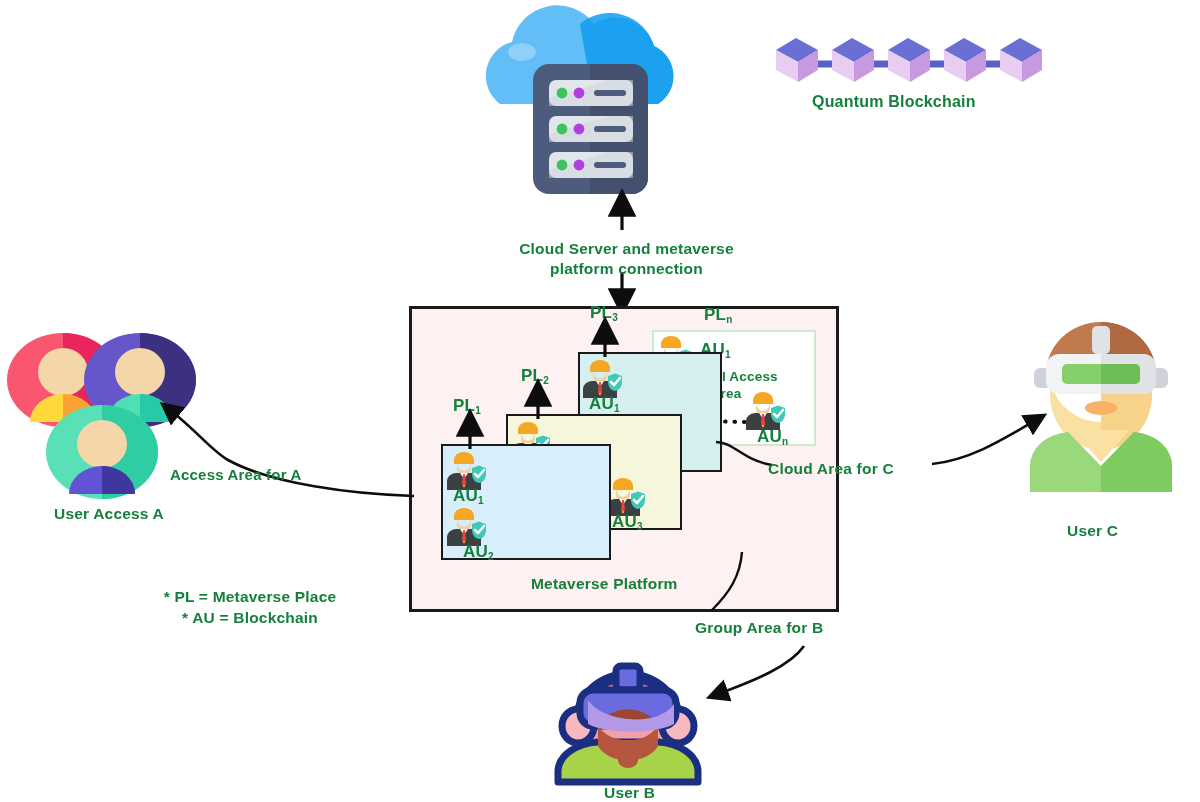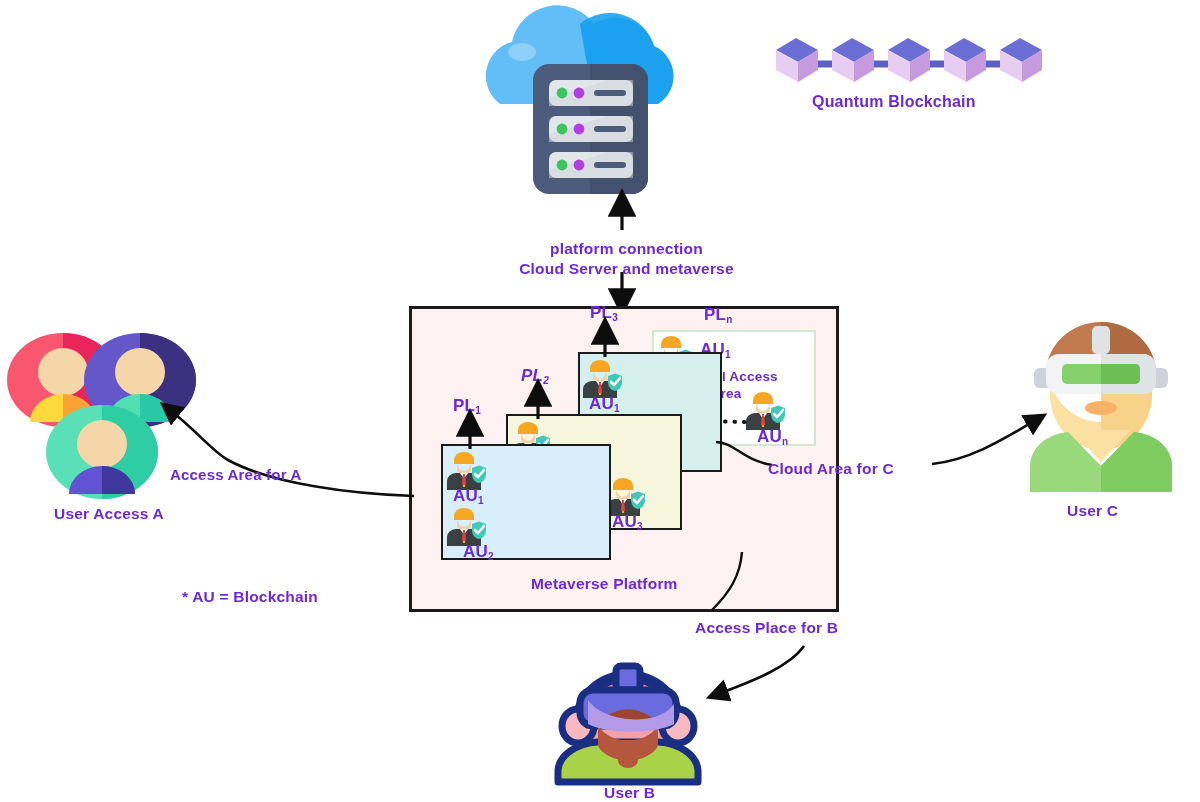--- a/index.html
+++ b/index.html
@@ -1,20 +1,20 @@
 <!DOCTYPE html>
 <html><head>
 <meta charset="utf-8">
 <style>
   html,body{margin:0;padding:0;background:#ffffff;}
   body{width:1200px;height:802px;position:relative;overflow:hidden;
        font-family:"Liberation Sans","DejaVu Sans",sans-serif;}
   #stage{position:absolute;left:0;top:0;width:1200px;height:802px;}
   .abs{position:absolute;}
-  .lbl{font-weight:bold;color:#6d28d9;letter-spacing:.2px;white-space:nowrap;}
+  .lbl{font-weight:bold;color:#15803d;letter-spacing:.2px;white-space:nowrap;}
   .sub{font-size:10px;vertical-align:-3px;font-weight:bold;}
   svg{display:block;overflow:visible;}
 </style>
 </head>
 <body>
 
 <div id="stage">
 
   <div class="abs" style="left:460px;top:4px;">
     <svg width="250" height="200" viewBox="0 0 250 200">
@@ -57,22 +57,22 @@
         <marker id="ah" markerWidth="9" markerHeight="9" refX="4" refY="4.5" orient="auto">
           <path d="M0,0 L9,4.5 L0,9 z" fill="#0d0d0d"></path>
         </marker>
       </defs>
       <line x1="22" y1="32" x2="22" y2="6" stroke="#0d0d0d" stroke-width="3.2" marker-end="url(#ah)"></line>
       <line x1="22" y1="74" x2="22" y2="103" stroke="#0d0d0d" stroke-width="3.2" marker-end="url(#ah)"></line>
     </svg>
   </div>
 
   <div class="abs lbl" style="left:484px;top:239px;font-size:15.5px;line-height:20px;text-align:center;width:285px;">
+    <div>Cloud Server and metaverse</div>
     <div>platform connection</div>
-    <div>Cloud Server and metaverse</div>
   </div>
 
   <div class="abs" style="left:770px;top:24px;">
     <svg width="270" height="66" viewBox="0 0 270 66">
       <g stroke="none">
         <line x1="42" y1="40" x2="66" y2="40" stroke="#5b5fc7" stroke-width="7"></line>
         <line x1="98" y1="40" x2="122" y2="40" stroke="#5b5fc7" stroke-width="7"></line>
         <line x1="154" y1="40" x2="178" y2="40" stroke="#5b5fc7" stroke-width="7"></line>
         <line x1="210" y1="40" x2="234" y2="40" stroke="#5b5fc7" stroke-width="7"></line>
       </g>
@@ -196,21 +196,21 @@
       <circle cx="19" cy="38" r="1.2" fill="#f5a623"></circle>
       <path d="M27 20 l7 -2.6 l7 2.6 v7 a8 9 0 0 1 -7 8 a8 9 0 0 1 -7 -8 z" fill="#3fc9b6"></path>
       <path d="M30 26 l3 3 l6 -7" stroke="#ffffff" stroke-width="2.6" fill="none" stroke-linecap="round" stroke-linejoin="round"></path>
     </svg>
   </div>
   <div class="abs lbl" style="left:633px;top:444px;font-size:17px;">
     <span>AU</span><span class="sub">x</span>
   </div>
 
   <div class="abs" style="left:506px;top:414px;width:172px;height:112px;background:#f5f6dc;border:2px solid #1a1a1a;"></div>
-  <div class="abs lbl" style="left:521px;top:366px;font-size:17px;font-style:italic;">
+  <div class="abs lbl" style="left:521px;top:366px;font-size:17px;">
     <span>PL</span><span class="sub">2</span>
   </div>
   <div class="abs" style="left:529px;top:388px;">
     <svg width="20" height="32" viewBox="0 0 20 32">
       <defs>
           <marker id="ah2" markerWidth="9" markerHeight="9" refX="4" refY="4.5" orient="auto">
         <path d="M0,0 L9,4.5 L0,9 z" fill="#0d0d0d"></path>
           </marker>
         </defs>
       <line x1="9" y1="31" x2="9" y2="6" stroke="#0d0d0d" stroke-width="3.2" marker-end="url(#ah2)"></line>
@@ -376,28 +376,28 @@
       <rect x="124" y="56" width="18" height="20" rx="6" fill="#cdd3d8"></rect>
       <rect x="20" y="42" width="110" height="40" rx="13" fill="#f1f3f5"></rect>
       <path d="M75 42 h42 a13 13 0 0 1 13 13 v14 a13 13 0 0 1 -13 13 h-42 z" fill="#dfe3e6"></path>
       <rect x="36" y="52" width="78" height="20" rx="5" fill="#85d06a"></rect>
       <path d="M75 52 h34 a5 5 0 0 1 5 5 v10 a5 5 0 0 1 -5 5 h-34 z" fill="#6cbe55"></path>
       <path d="M4 180 v-26 a42 34 0 0 1 38 -34 l33 34 l33 -34 a42 34 0 0 1 38 34 v26 z" fill="#9ad87c"></path>
       <path d="M75 154 l33 -34 a42 34 0 0 1 38 34 v26 h-71 z" fill="#7ecb60"></path>
       <path d="M46 118 h58 l-29 32 z" fill="#fbe0a3"></path>
     </svg>
   </div>
-  <div class="abs lbl" style="left:1067px;top:502px;font-size:15.5px;">User C</div>
+  <div class="abs lbl" style="left:1067px;top:522px;font-size:15.5px;">User C</div>
 
   <div class="abs" style="left:690px;top:552px;">
     <svg width="70" height="62" viewBox="0 0 70 62">
       <path d="M52 0 C50 24 40 40 22 58" fill="none" stroke="#0d0d0d" stroke-width="2.4"></path>
     </svg>
   </div>
-  <div class="abs lbl" style="left:695px;top:619px;font-size:15.5px;">Access Place for B</div>
+  <div class="abs lbl" style="left:695px;top:619px;font-size:15.5px;">Group Area for B</div>
   <div class="abs" style="left:704px;top:640px;">
     <svg width="110" height="62" viewBox="0 0 110 62">
       <defs>
           <marker id="ahB" markerWidth="9" markerHeight="9" refX="4" refY="4.5" orient="auto">
         <path d="M0,0 L9,4.5 L0,9 z" fill="#0d0d0d"></path>
           </marker>
         </defs>
       <path d="M100 6 C86 26 52 40 14 54" fill="none" stroke="#0d0d0d" stroke-width="2.6" marker-end="url(#ahB)"></path>
     </svg>
   </div>
@@ -415,16 +415,17 @@
       </g>
       <path d="M50 66 a35 30 0 0 0 60 0 v20 a32 22 0 0 1 -60 0 z" fill="#b5563f"></path>
       <path d="M52 62 a36 34 0 0 1 56 0 z" fill="#9c4632"></path>
       <path d="M40 40 c14 22 70 28 86 4 v20 a50 16 0 0 1 -86 0 z" fill="#b39ae8"></path>
       <path d="M70 80 h20 v20 a10 8 0 0 1 -20 0 z" fill="#b5563f"></path>
     </svg>
   </div>
   <div class="abs lbl" style="left:604px;top:784px;font-size:15.5px;">User B</div>
 
   <div class="abs lbl" style="left:136px;top:586px;font-size:15.5px;line-height:21px;text-align:center;width:228px;">
+    <div>* PL = Metaverse Place</div>
     <div>* AU = Blockchain</div>
   </div>
 
 </div>
 
 </body></html>

